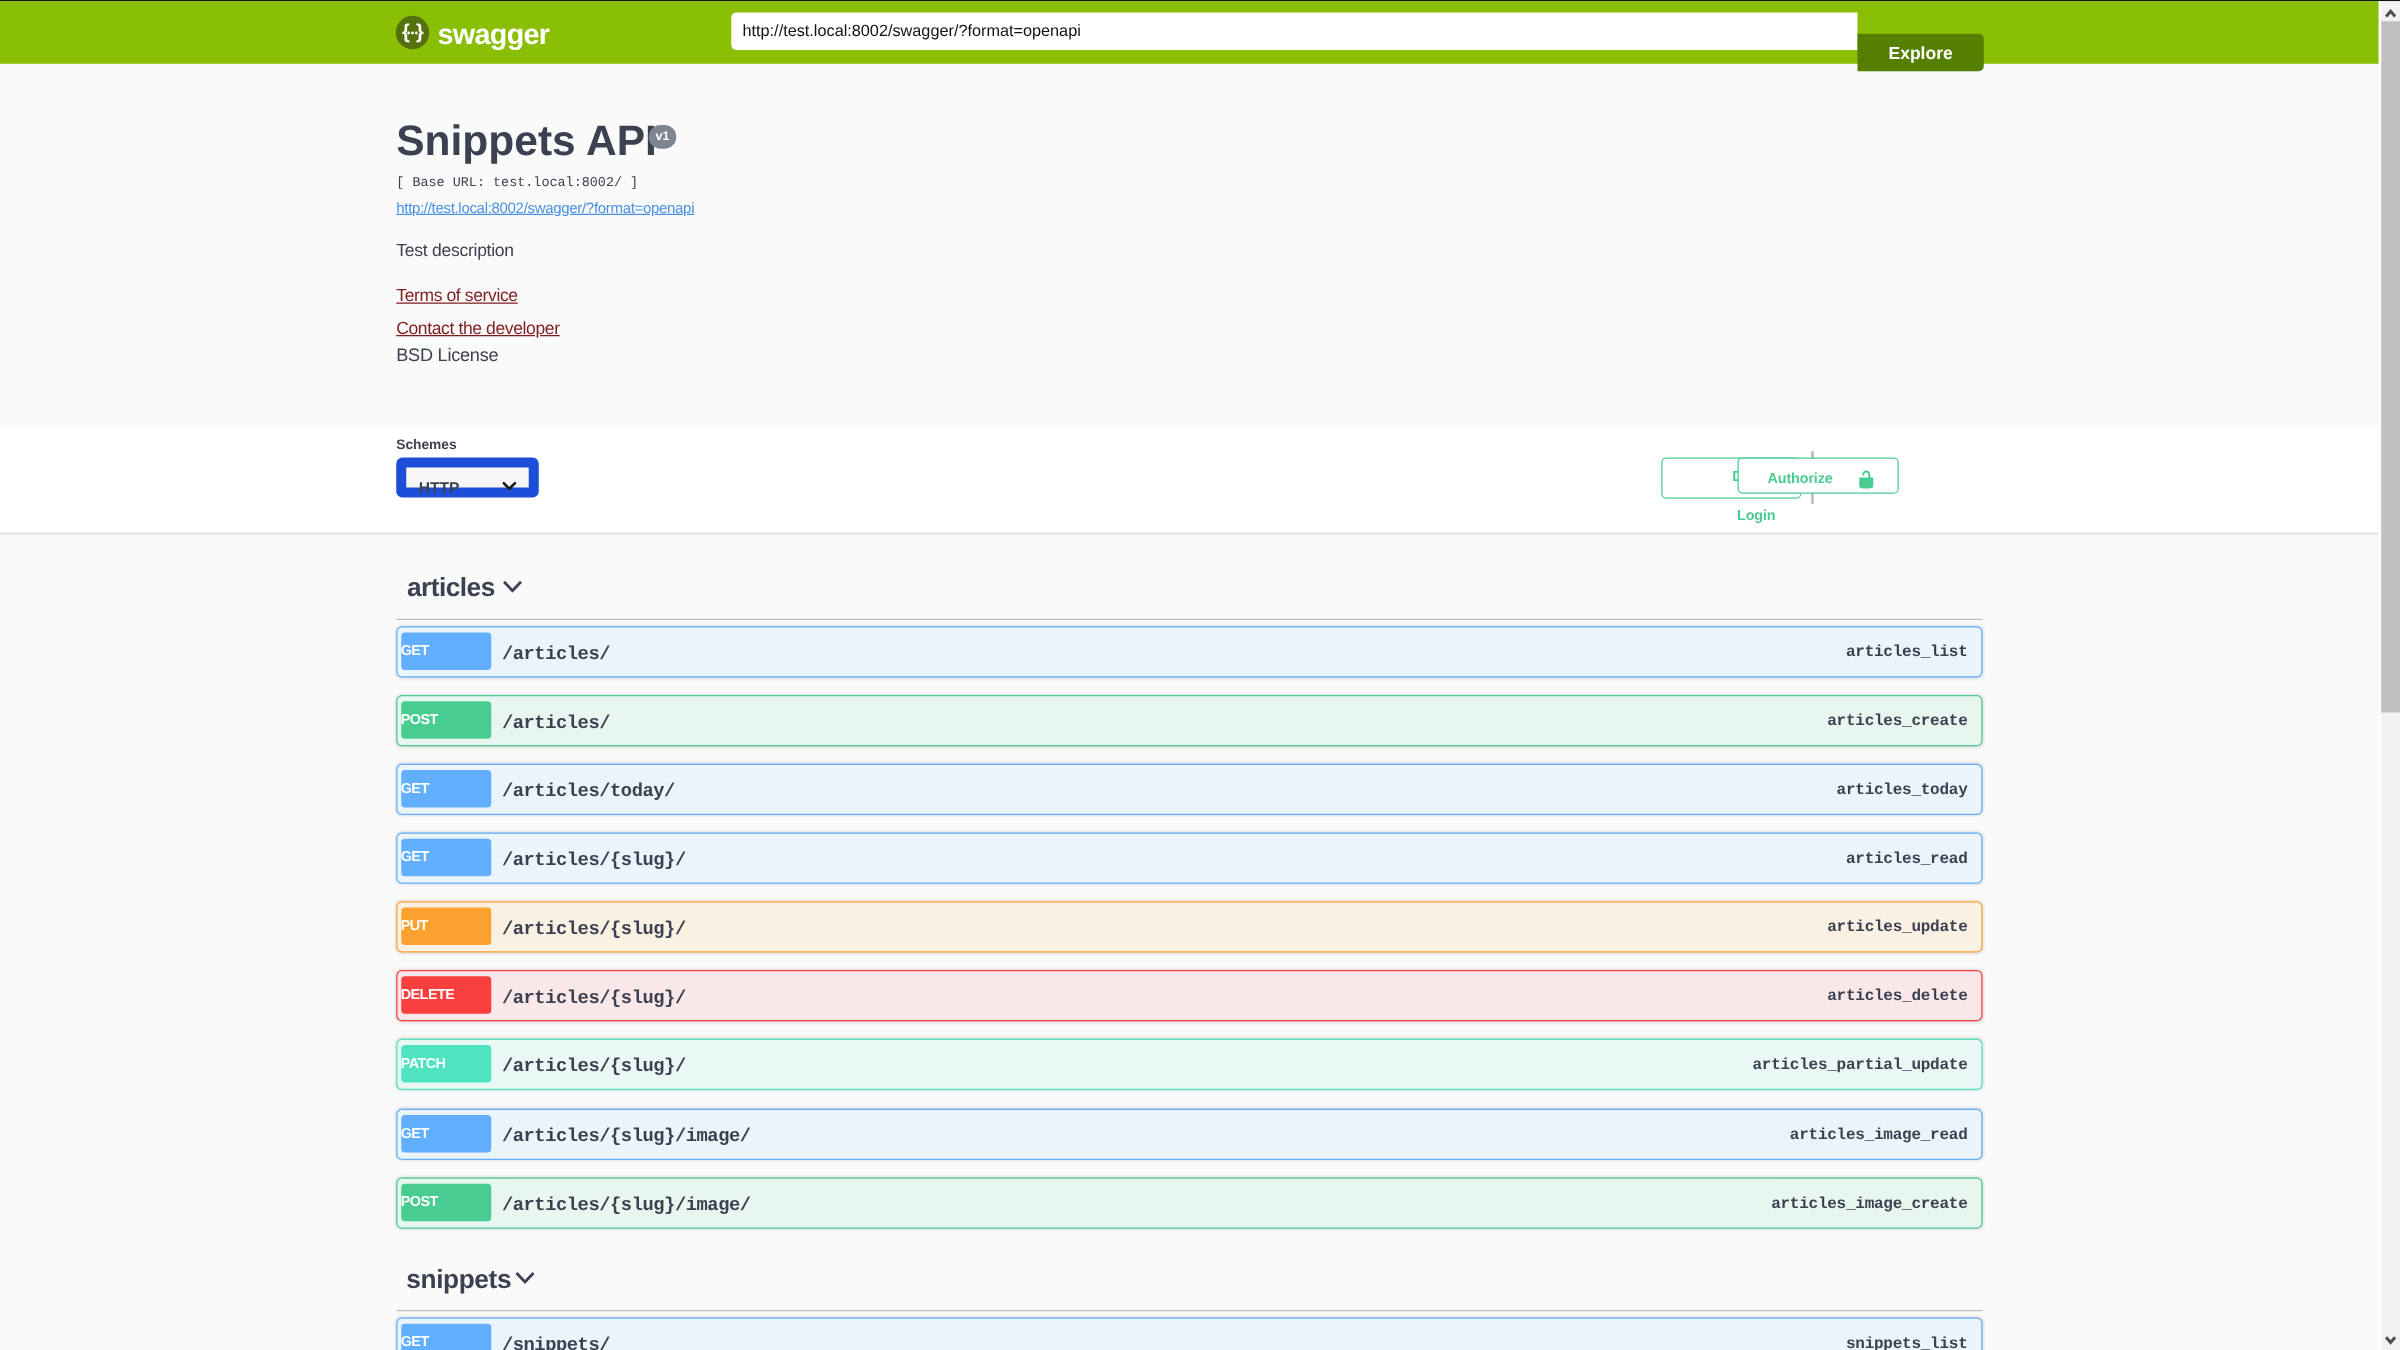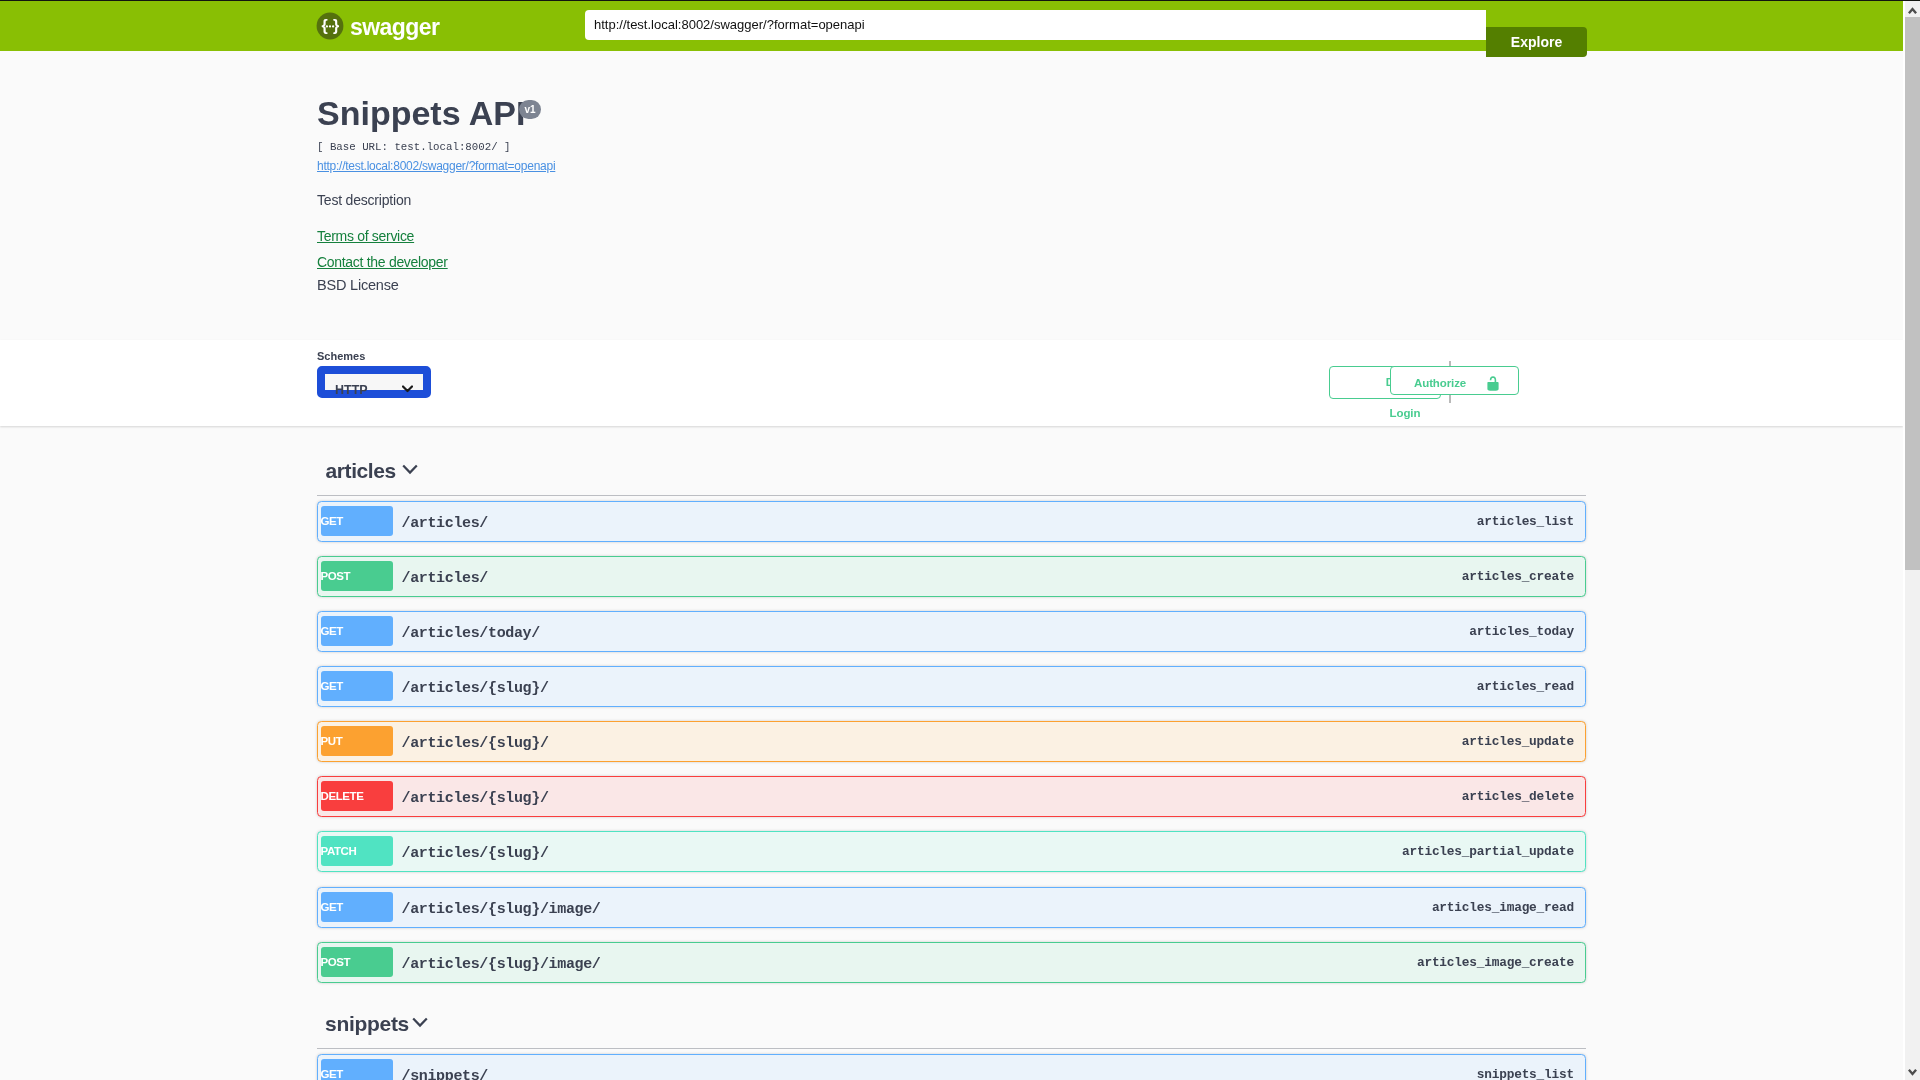--- a/index.html
+++ b/index.html
@@ -13,21 +13,21 @@
 #logotxt { left:350px; top:14px; color:#fff; font-weight:bold; font-size:23px; letter-spacing:-0.55px; }
 #urlinput { left:585px; top:10px; width:901px; height:30px; background:#fff; border-radius:4px 0 0 4px; font-size:13px; color:#111; line-height:30px; padding-left:9px; }
 #explore { left:1486px; top:10px; width:101px; height:30px; background:#547f00; border-radius:0 4px 4px 0; color:#fff; font-weight:bold; font-size:14px; text-align:center; line-height:30px;margin-top:17px; }
 
 
 #title { left:317px; top:93.5px; font-size:34px; font-weight:bold; color:#3b4151; }
 #vbadge { left:519px; top:100px; width:22px; height:19px; background:#7d8492; border-radius:10px; color:#fff; font-size:10px; font-weight:bold; text-align:center; line-height:19px; }
 #baseurl { left:317px; top:140.5px; font-family:"Liberation Mono", monospace; font-size:10.75px; color:#3b4151; }
 #speclink { left:317px; top:158.5px; font-size:12px; letter-spacing:-0.25px; color:#4990e2; text-decoration:underline; }
 #descr { left:317px; top:192px; font-size:14px; letter-spacing:-0.2px; color:#3b4151; }
-.ilink { font-size:14px; letter-spacing:-0.3px; color:#15803d; text-decoration:underline; }
+.ilink { font-size:14px; letter-spacing:-0.3px; color:#7f1d1d; text-decoration:underline; }
 #terms { left:317px; top:227.5px; }
 #contact { left:317px; top:253.5px; }
 #license { left:317px; top:276.5px; font-size:14.5px; letter-spacing:-0.2px; color:#3b4151; }
 
 
 #schemeband { left:0; top:340px; width:1903px; height:86px; background:#fff; box-shadow:0 1px 2px 0 rgba(0,0,0,0.15); }
 #schemestitle { left:317px; top:350px; font-size:11px; font-weight:bold; color:#3b4151; }
 #schemesel { left:317px; top:366px; width:114px; height:32px; background:#f7f7f7; border:8px solid #1d4ed8; border-radius:5px; }
 #schemesel span { position:absolute; left:10px; top:9px; font-size:12.5px; font-weight:bold; color:#3b4151; }
 #selchev { position:absolute; right:10px; top:11px; }

